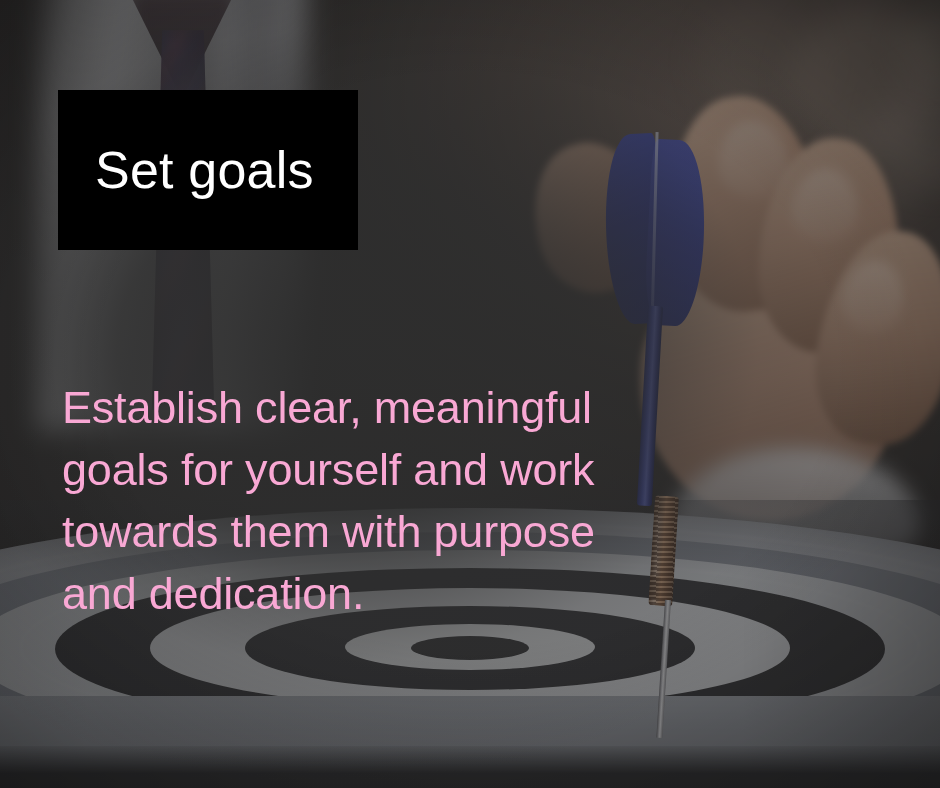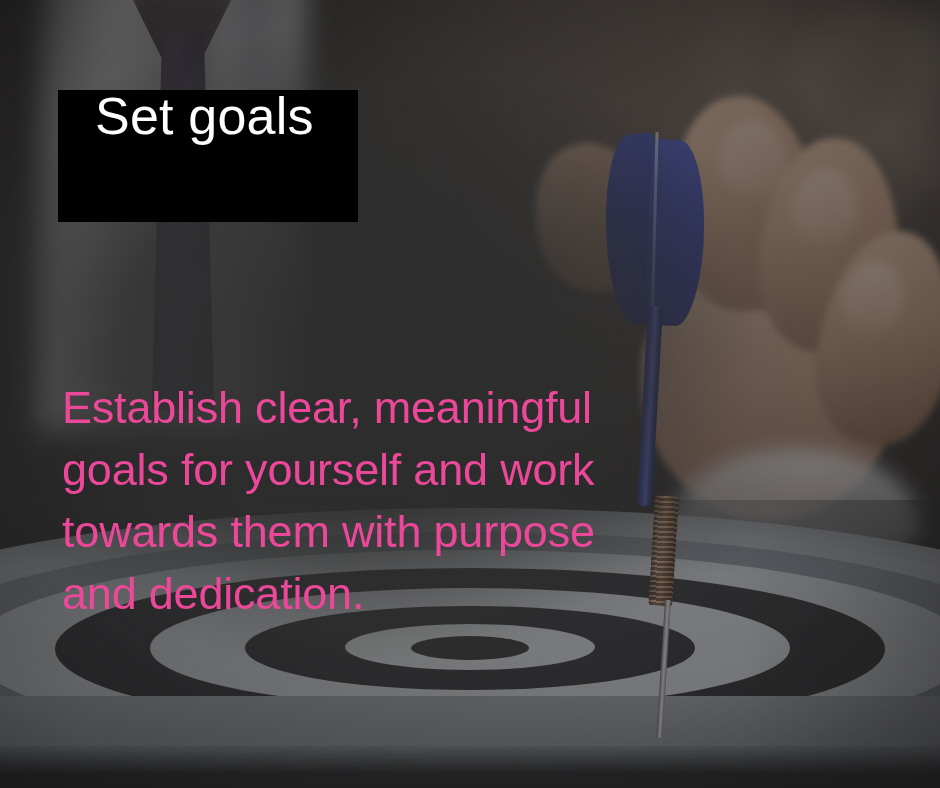--- a/index.html
+++ b/index.html
@@ -217,39 +217,39 @@
     position:absolute; inset:0;
     background:radial-gradient(ellipse 86% 80% at 50% 46%, rgba(0,0,0,0) 45%, rgba(0,0,0,.42) 100%);
   }
 
   
   .content { position:absolute; inset:0; }
 
   .title-box {
     position:absolute;
     left:58px; top:90px;
-    width:300px; height:132px;
+    width:300px; height:160px;
     background:#000000;
-    display:flex; 
+    display:flex; align-items:center;
   }
   .title-text {
     color:#ffffff;
     font-size:52px;
     font-weight:400;
     letter-spacing:.2px;
     line-height:1;
     padding-left:37px;
     white-space:nowrap;
   }
 
   .body-text {
     position:absolute;
     left:62px; top:377px;
     width:612px;
-    color:#ec4899;
+    color:#f9a8d4;
     font-size:45px;
     font-weight:400;
     line-height:62px;
     letter-spacing:-.2px;
   }
 </style>
 </head>
 <body>
 
 <div class="canvas">

